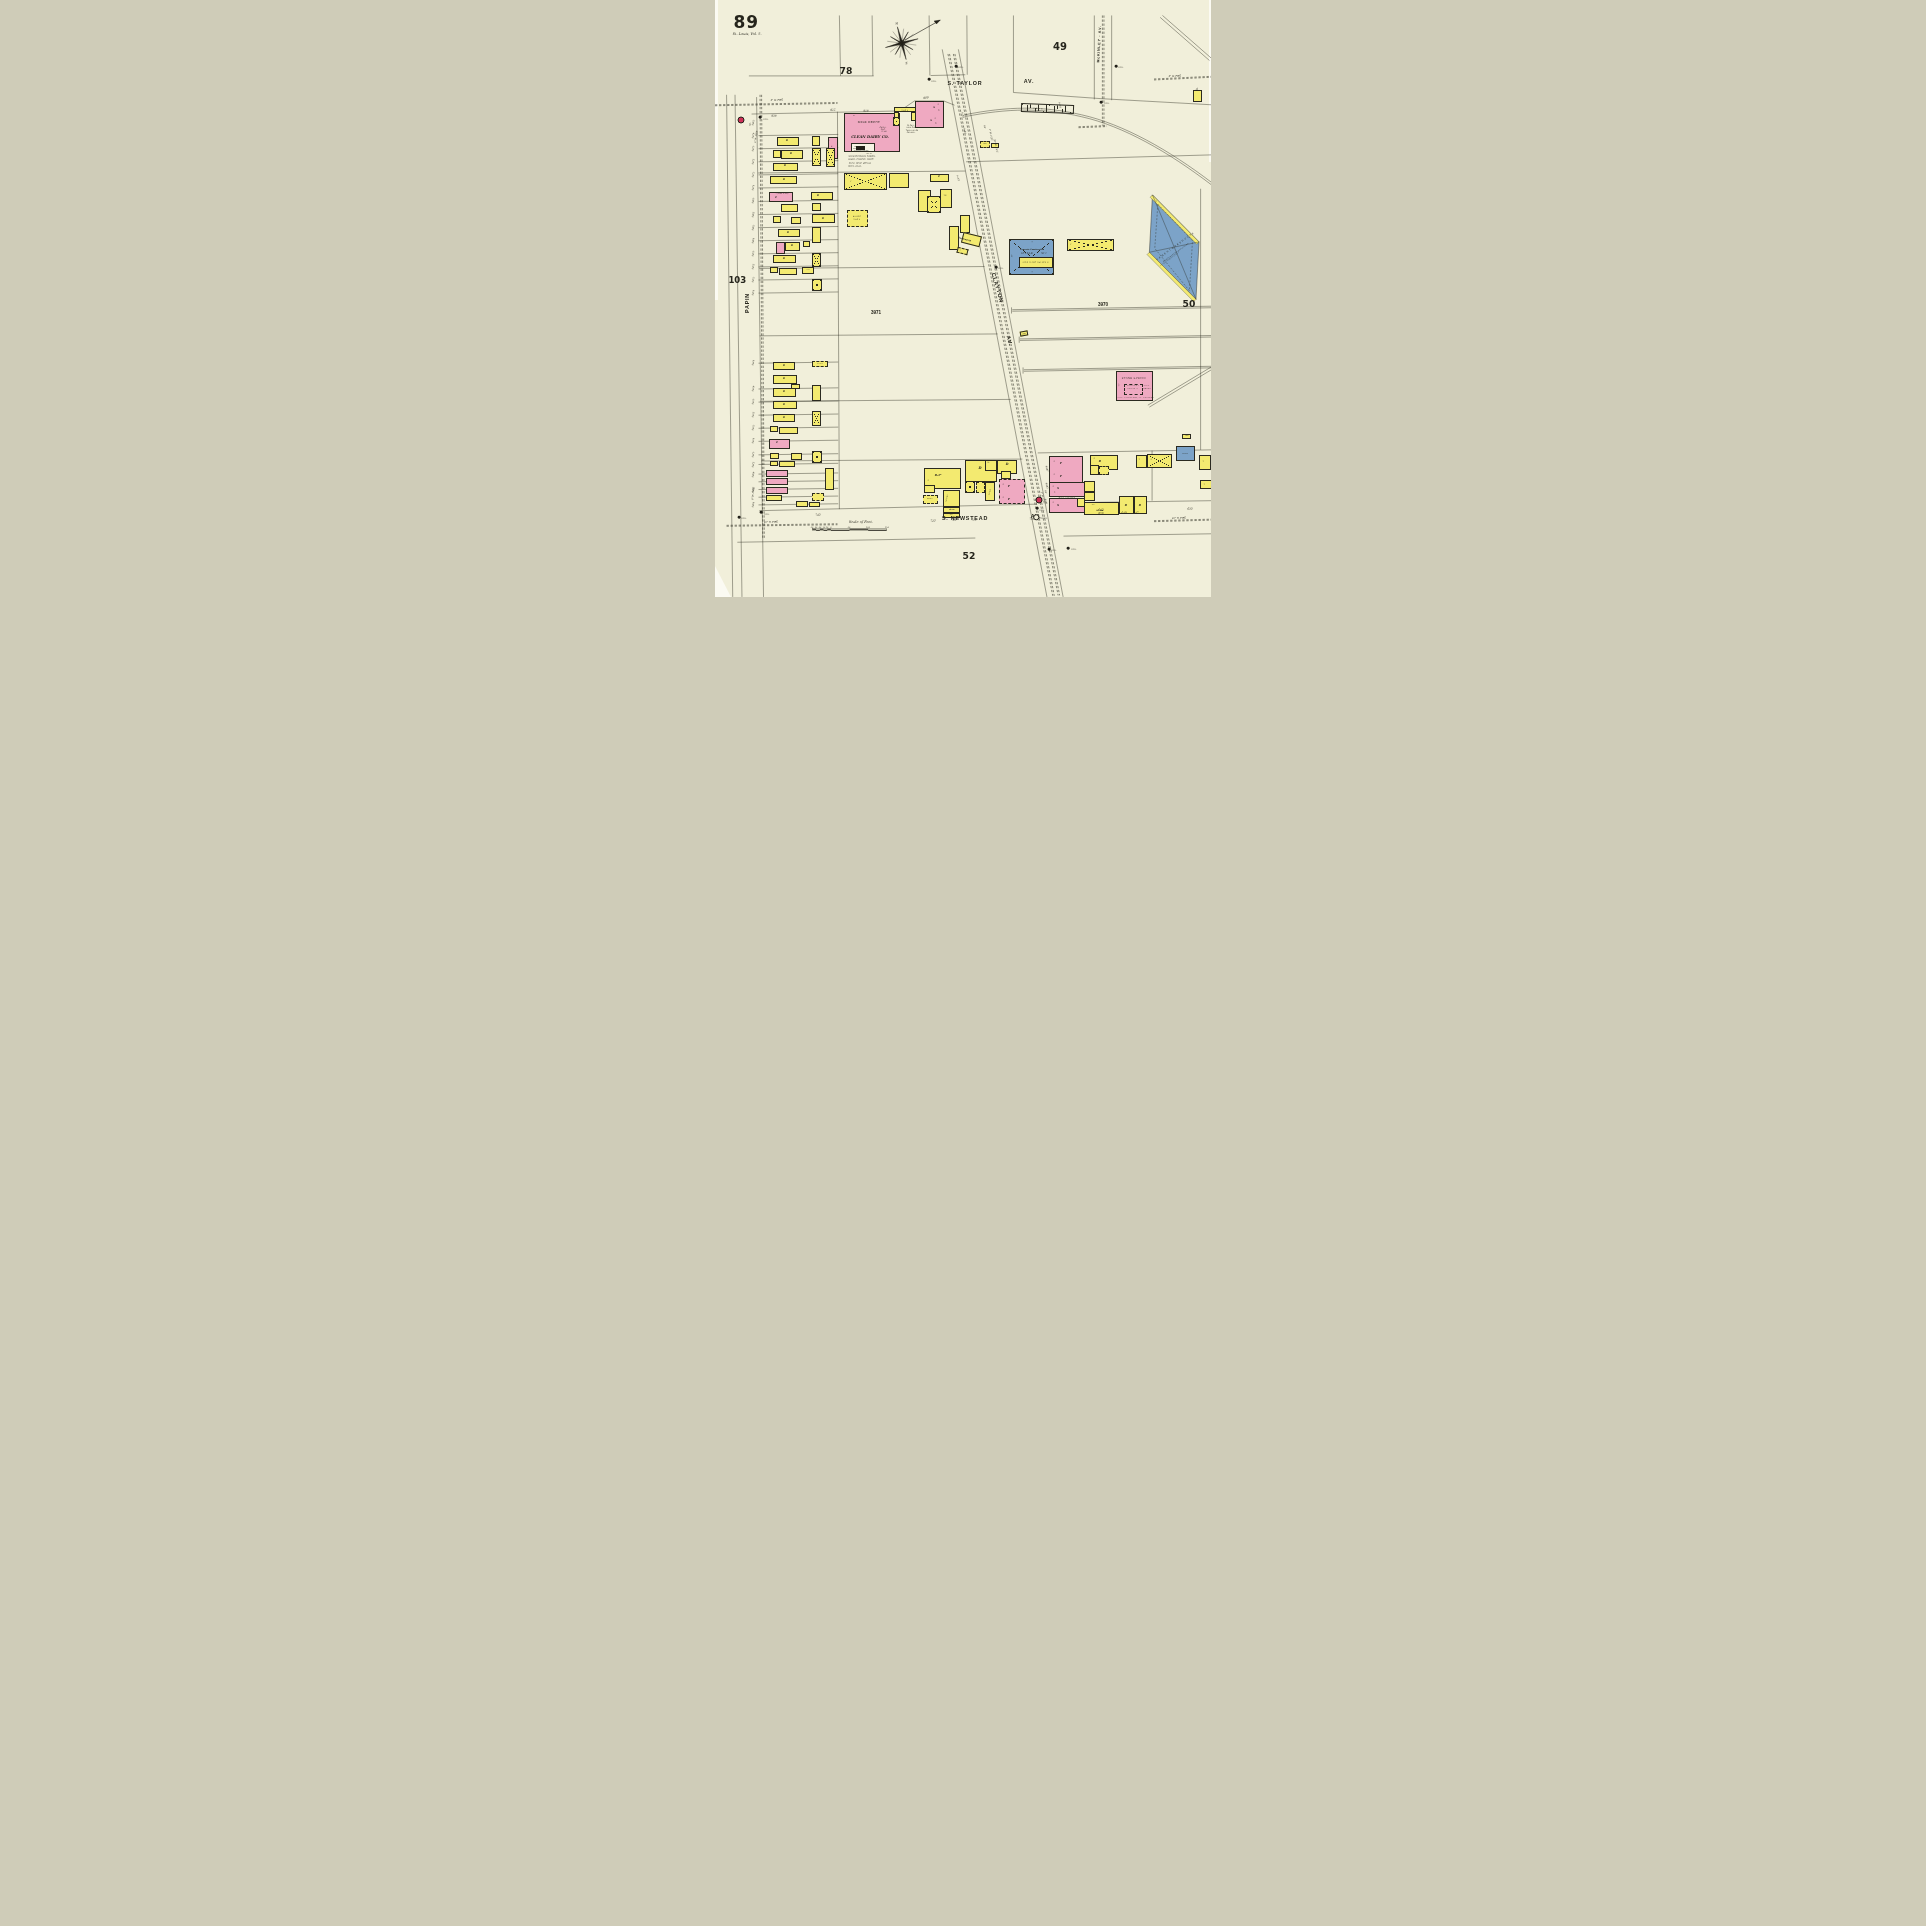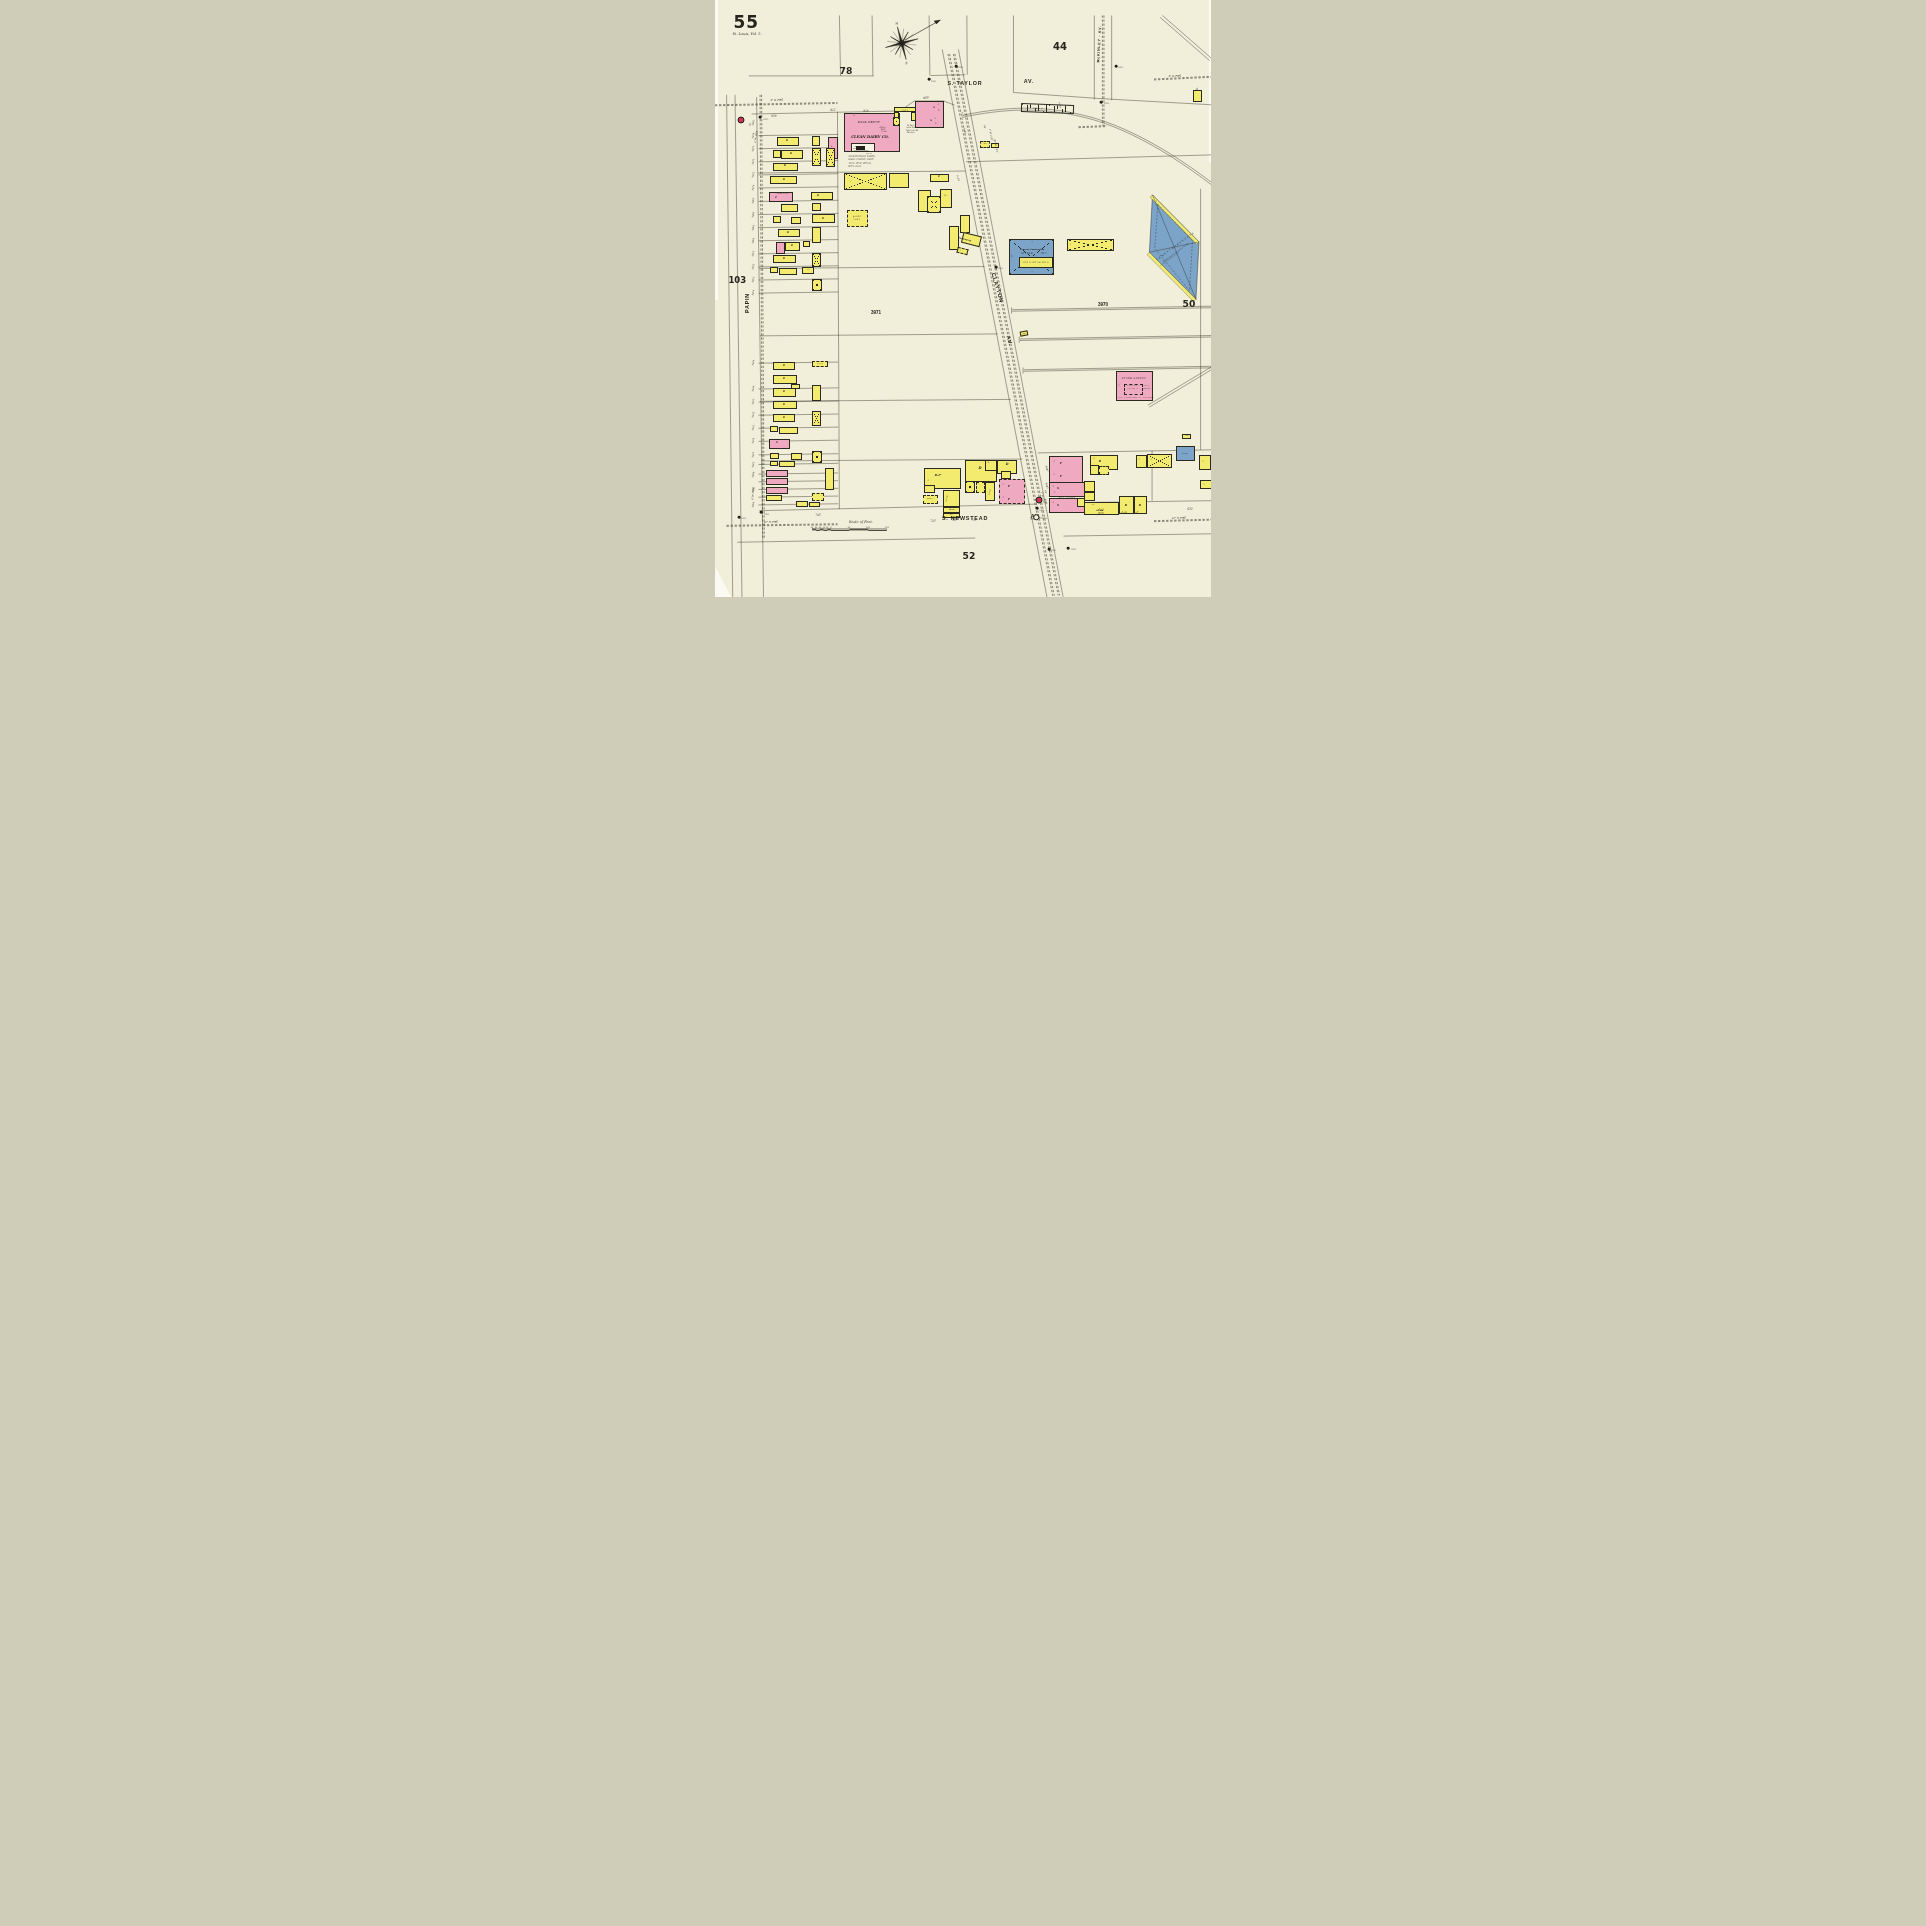--- a/index.html
+++ b/index.html
@@ -244,21 +244,21 @@
       <div class="bld c-f" style="left: 228px; top: 513px; width: 17px; height: 5px;"></div>
       <div class="bld c-f" style="left: 250px; top: 460px; width: 32px; height: 21.6px;"></div>
       <div class="bld c-f" style="left: 270px; top: 460px; width: 12.3px; height: 10.8px;"></div>
       <div class="bld c-f" style="left: 282px; top: 460px; width: 20px; height: 14px;"></div>
       <div class="bld c-f xb" style="left: 250px; top: 481px; width: 10px; height: 12.3px;"></div>
       <div class="bld c-f dashed" style="left: 261px; top: 482px; width: 9.2px; height: 10.8px;"></div>
       <div class="bld c-f" style="left: 270px; top: 482px; width: 10px; height: 19px;"></div>
       <div class="bld c-f" style="left: 286px; top: 471px; width: 10px; height: 7.7px;"></div>
       <div class="bld c-b dashed" style="left: 284px; top: 479px; width: 26px; height: 25px;"></div>
       <div class="lbl cls-pageref" style="left: 131px; top: 71px; font-size: 9.2px; transform: translate(-50%, -50%) rotate(0deg);">78</div>
-      <div class="lbl cls-pageref" style="left: 345px; top: 47px; font-size: 10px; transform: translate(-50%, -50%) rotate(0deg);">44</div>
+      <div class="lbl cls-pageref" style="left: 345px; top: 47px; font-size: 10px; transform: translate(-50%, -50%) rotate(0deg);">49</div>
       <div class="lbl cls-pageref" style="left: 22.3px; top: 280px; font-size: 8.5px; transform: translate(-50%, -50%) rotate(0deg);">103</div>
       <div class="lbl cls-pageref" style="left: 474px; top: 304px; font-size: 9.2px; transform: translate(-50%, -50%) rotate(0deg);">50</div>
       <div class="lbl cls-pageref" style="left: 254px; top: 556px; font-size: 9.2px; transform: translate(-50%, -50%) rotate(0deg);">52</div>
       <div class="lbl cls-street" style="left: 250px; top: 84px; font-size: 5.4px; transform: translate(-50%, -50%) rotate(0deg);">S. TAYLOR</div>
       <div class="lbl cls-street" style="left: 314px; top: 82px; font-size: 5.4px; transform: translate(-50%, -50%) rotate(0deg);">AV.</div>
       <div class="lbl cls-street" style="left: 282px; top: 288px; font-size: 5.4px; transform: translate(-50%, -50%) rotate(74deg);">CLAYTON</div>
       <div class="lbl cls-street" style="left: 294px; top: 341px; font-size: 5.4px; transform: translate(-50%, -50%) rotate(74deg);">AV.</div>
       <div class="lbl cls-street" style="left: 250px; top: 519px; font-size: 5.4px; transform: translate(-50%, -50%) rotate(0deg);">S. NEWSTEAD</div>
       <div class="lbl cls-street" style="left: 321px; top: 517px; font-size: 5.4px; transform: translate(-50%, -50%) rotate(0deg);">AV.</div>
       <div class="lbl cls-street" style="left: 33px; top: 303px; font-size: 5.4px; transform: translate(-50%, -50%) rotate(-90deg);">PAPIN</div>
@@ -466,18 +466,18 @@
       <div class="marker-lbl" style="left: 49px; top: 514px;">HYD.</div>
       <div class="marker-dot" style="left: 24px; top: 517px;"></div>
       <div class="marker-lbl" style="left: 26px; top: 518px;">HYD.</div>
       <div class="marker-alarm" style="left: 26px; top: 120px;"></div>
       <div class="marker-alarm" style="left: 324px; top: 500px;"></div>
       <div class="marker-patrol" style="left: 321px; top: 517px;"></div>
       <div class="marker-lbl" style="left: 324px; top: 518px;">PATROL</div>
     </div>
 
   <div id="static-labels">
-    <div class="pagenum">55</div>
+    <div class="pagenum">89</div>
     <div class="pageedition">St. Louis, Vol. 5.</div>
     <div class="lbl cls-ital" style="left:146px;top:523px;font-size:3.5px;">Scale of Feet.</div>
   </div>
 </div>
 
 
 </body></html>

